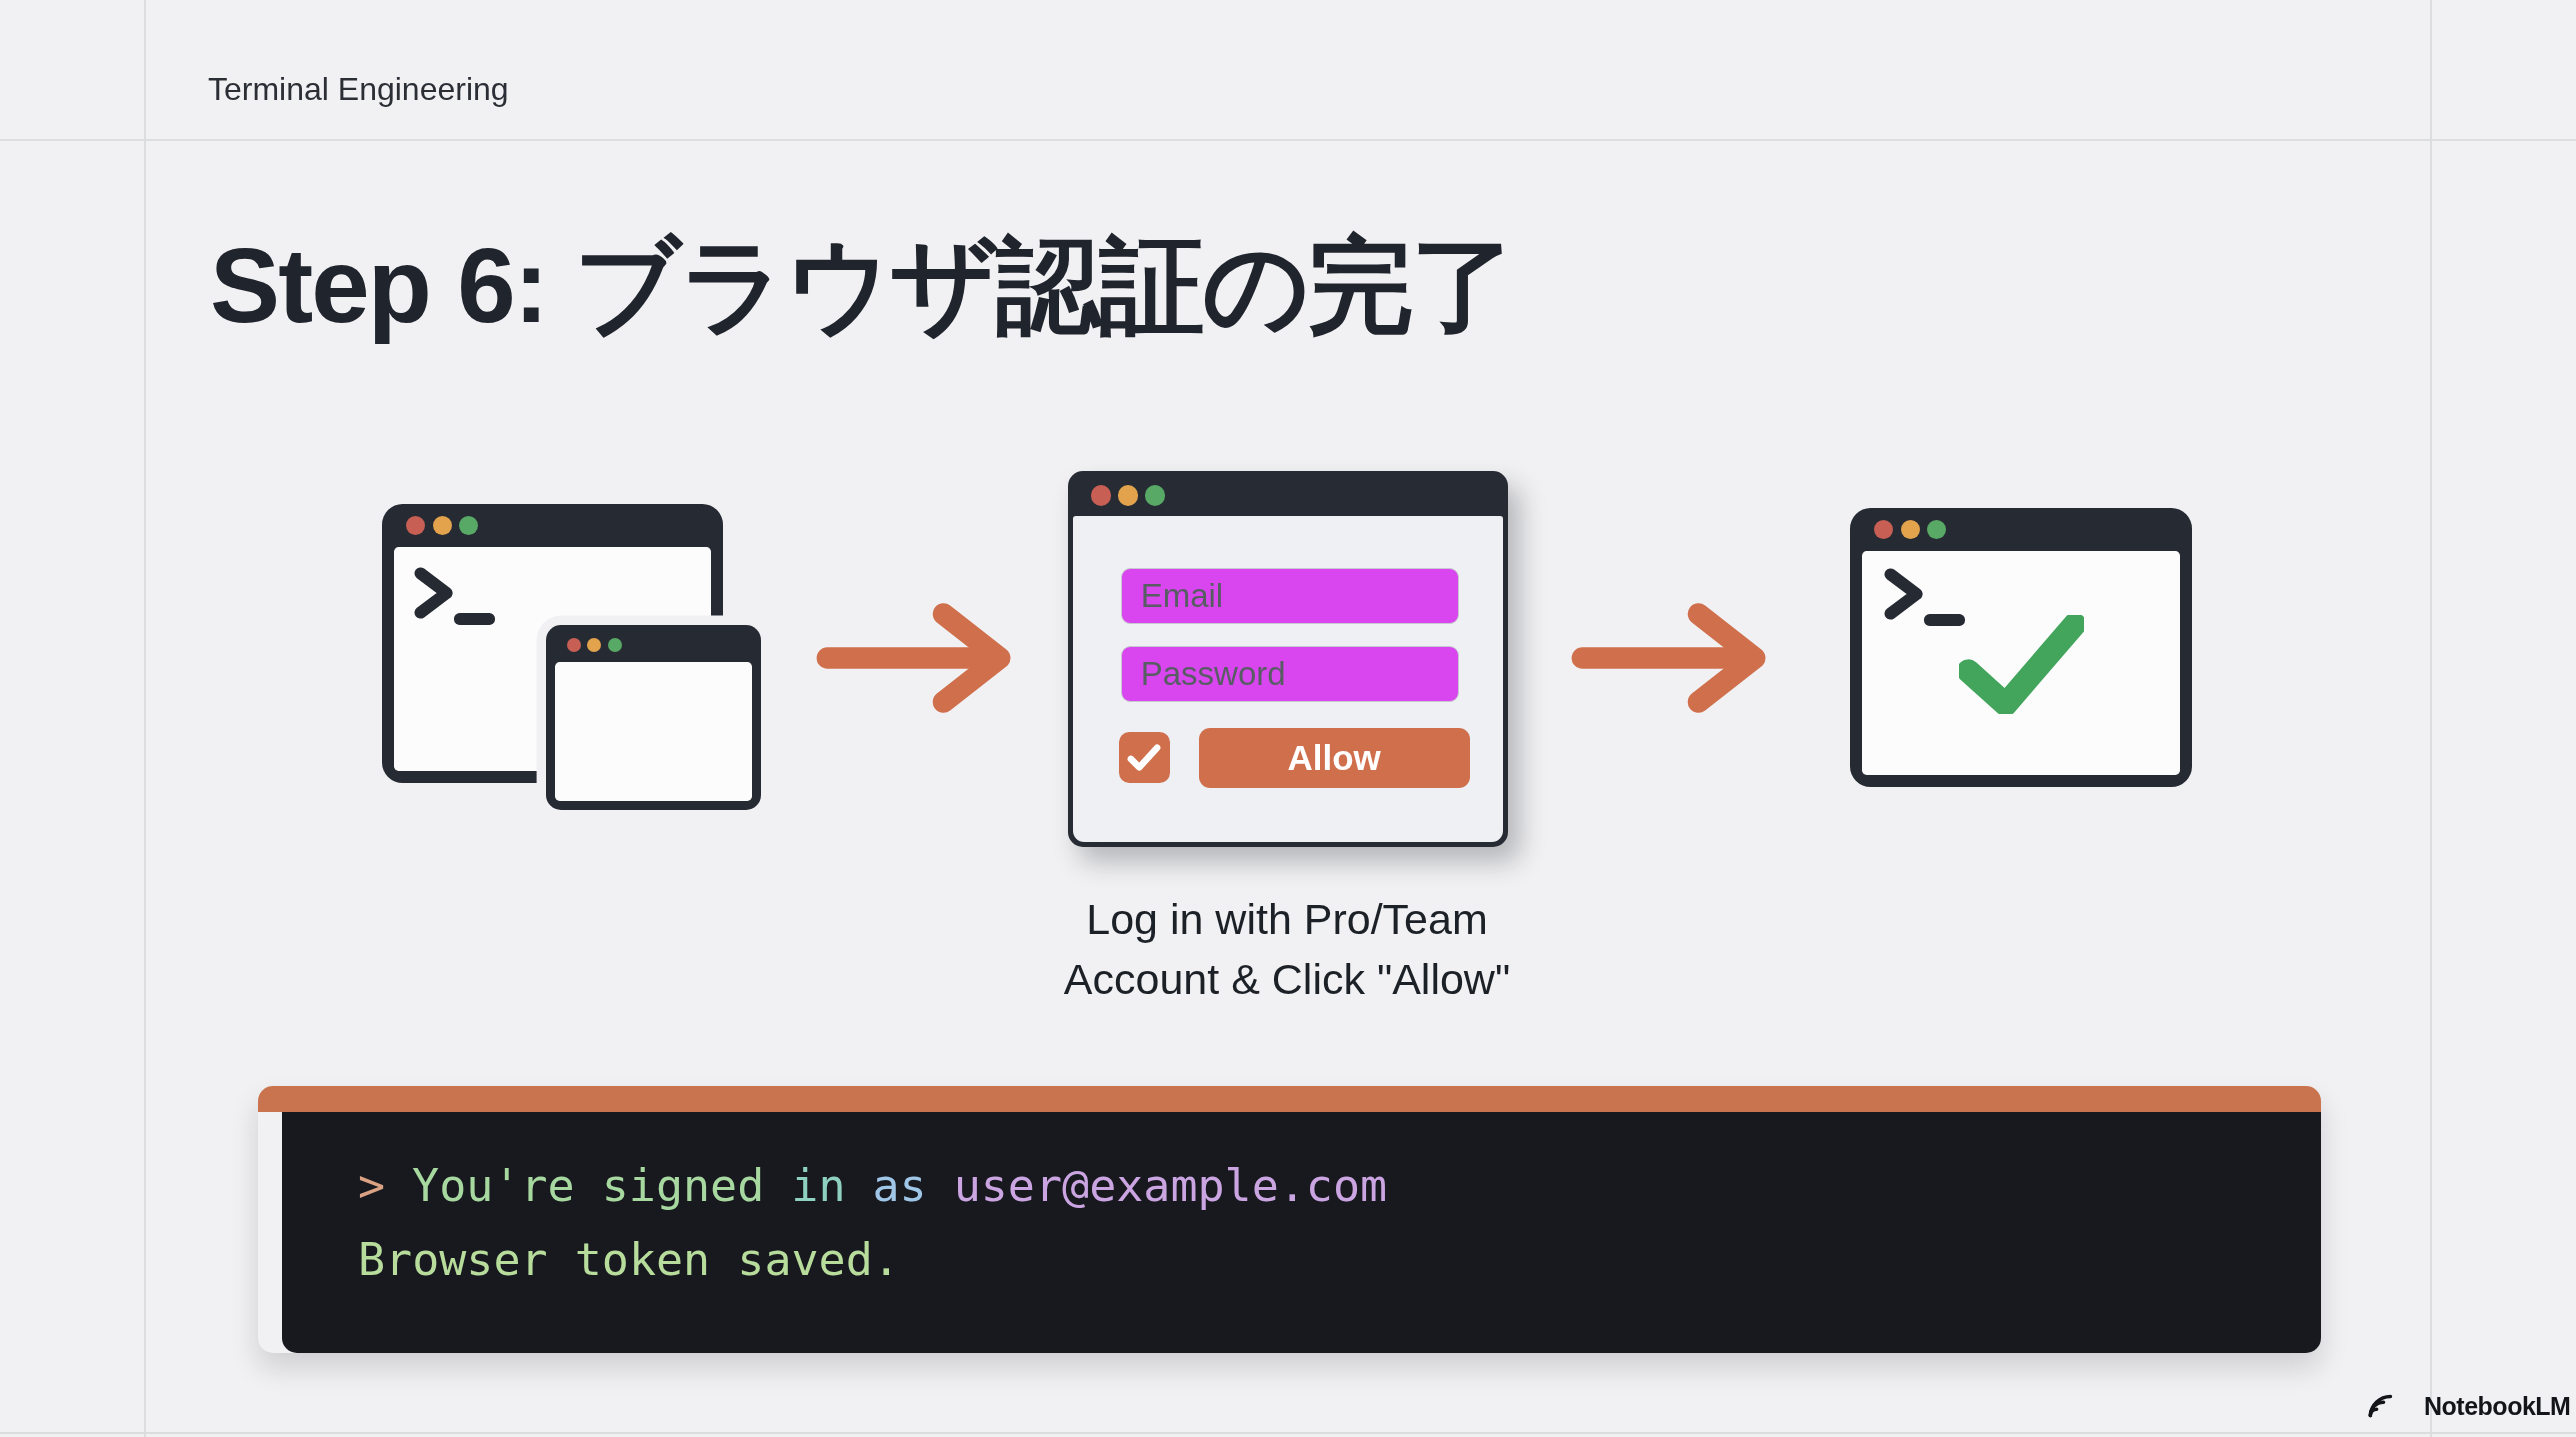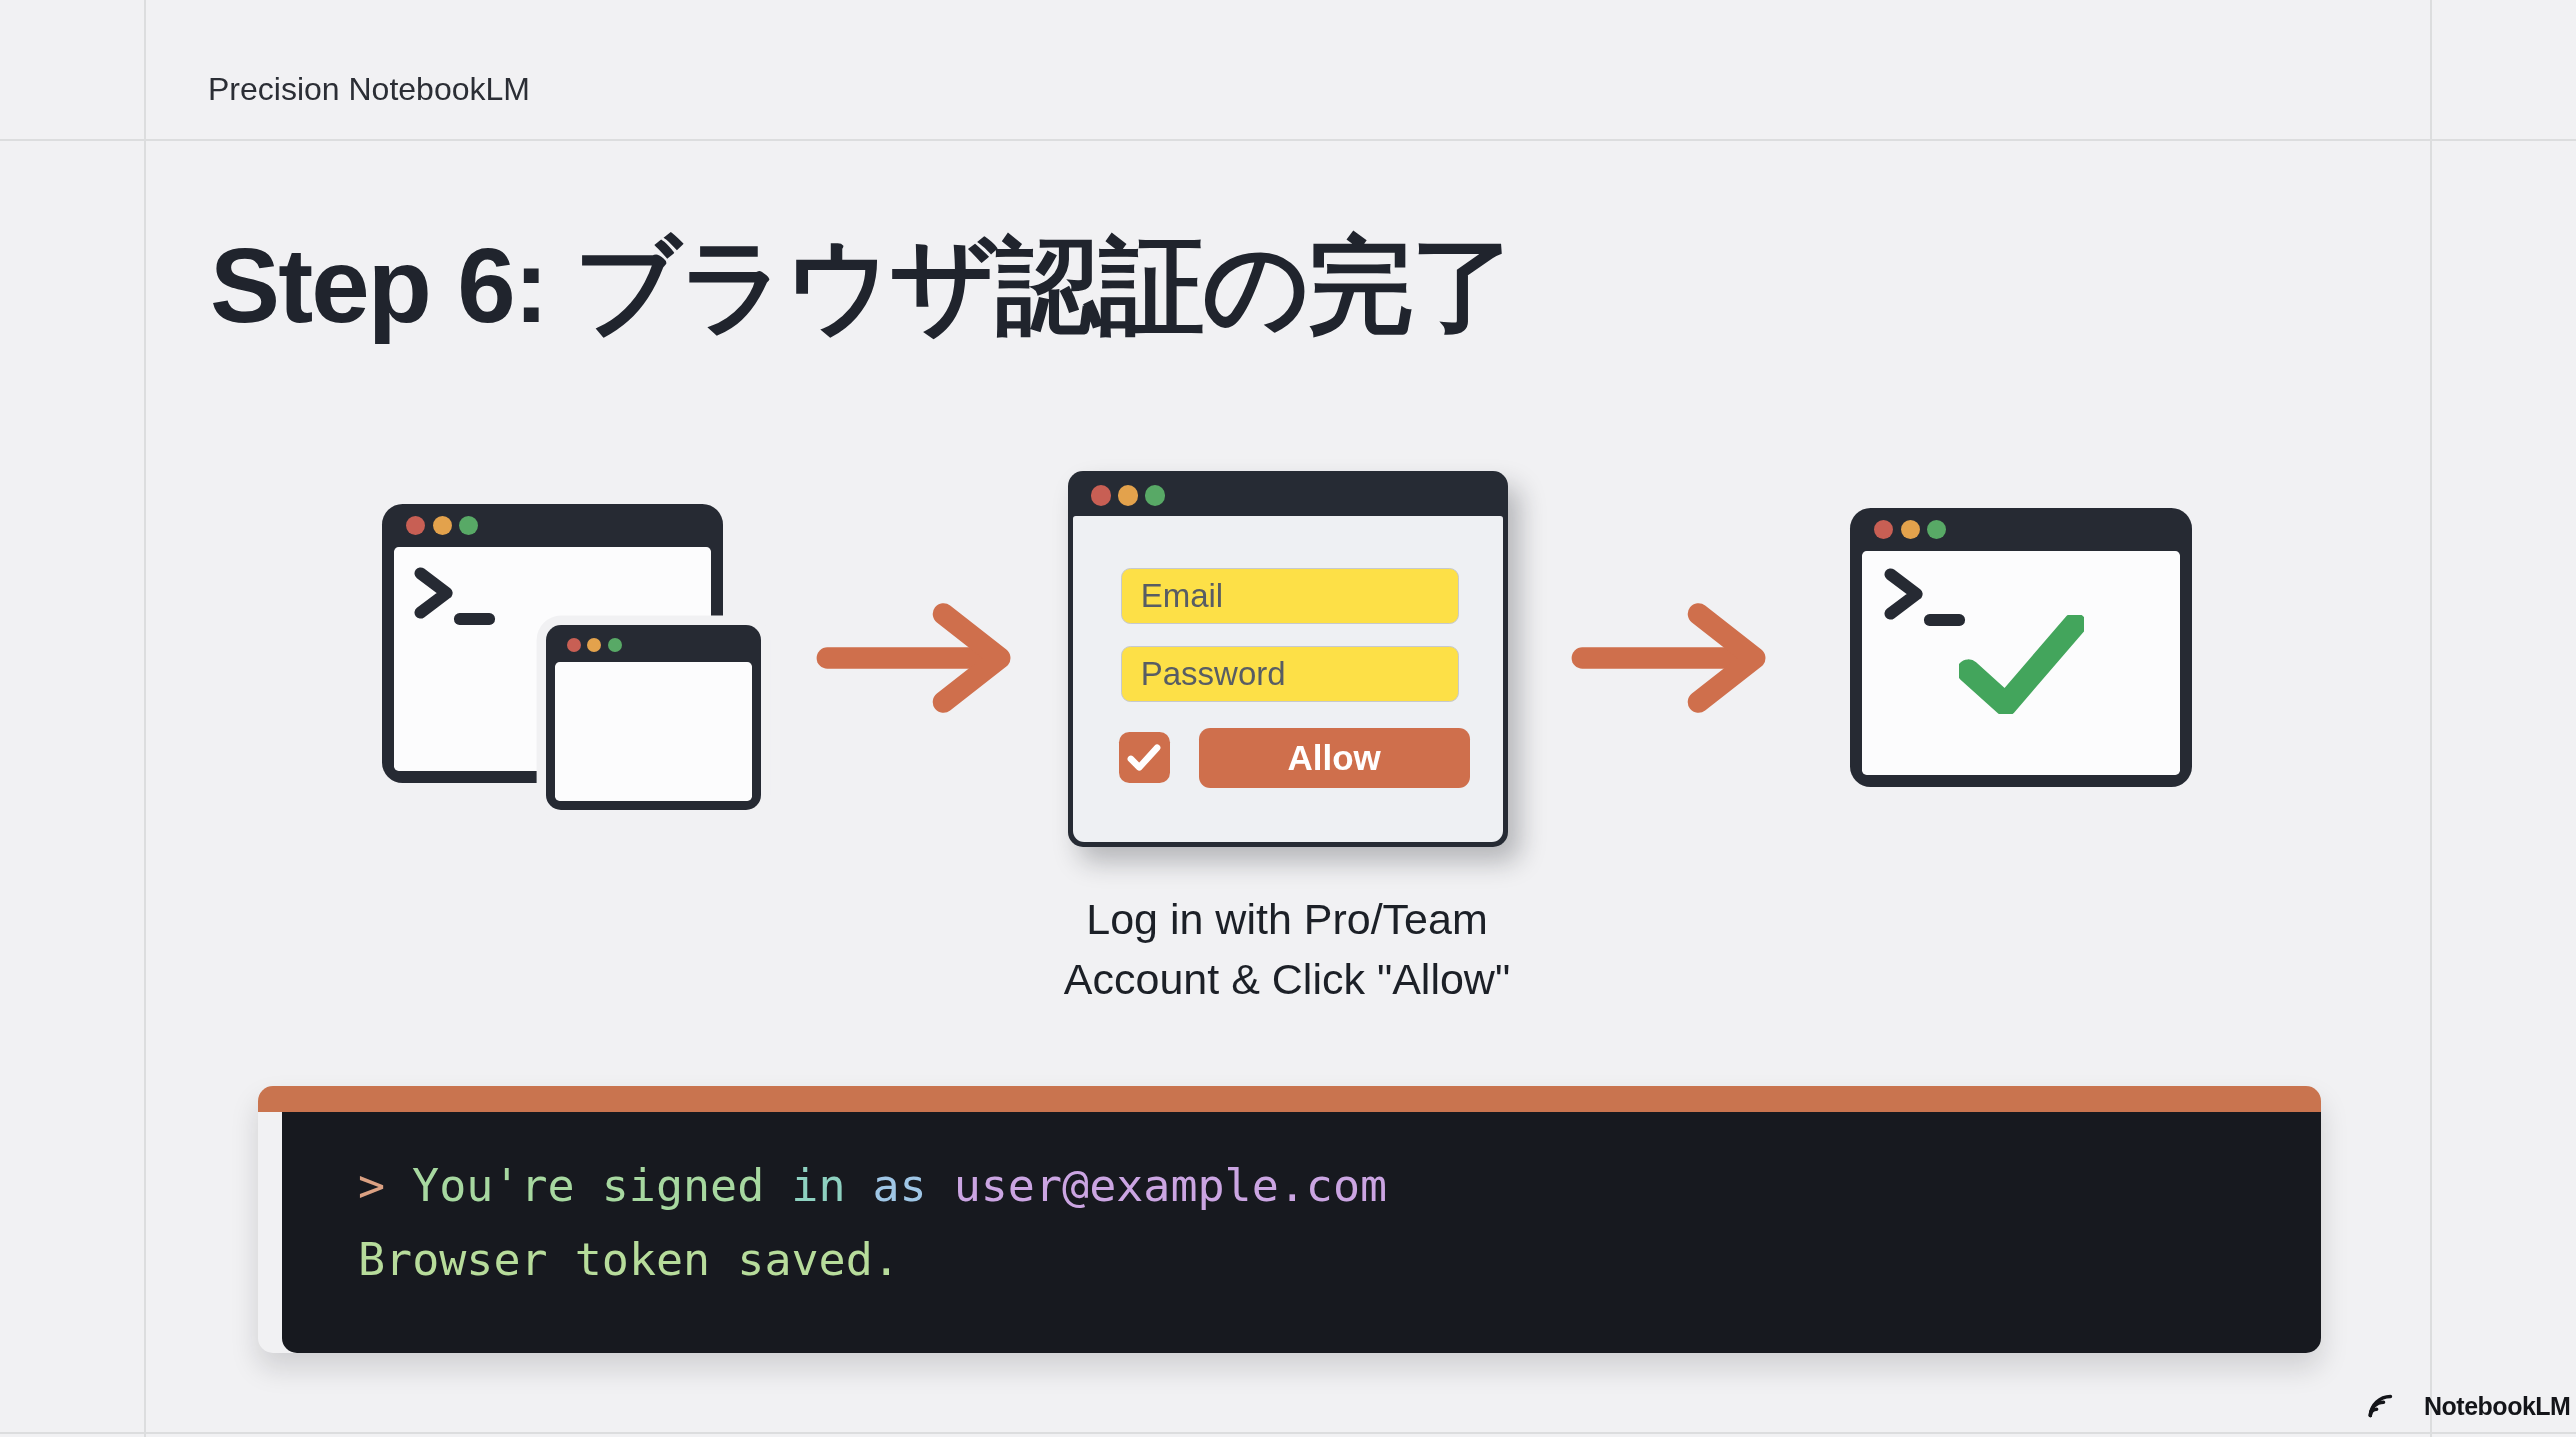--- a/index.html
+++ b/index.html
@@ -43,21 +43,21 @@
     stroke-linecap:round;stroke-linejoin:round;}
   #arrow-1{left:816px;top:599px;} #arrow-2{left:1571px;top:599px;}
 
   
   #login-window{position:absolute;left:1068px;top:471px;width:440px;height:376px;
     background:#262b34;border-radius:15px;box-shadow:11.2px 15px 26px rgba(30,33,40,.28);z-index:2;}
   #login-window .dots{left:22.5px;top:14px;gap:6.6px;}
   #login-body{position:absolute;top:45px;left:4.7px;right:4.7px;bottom:4.7px;
     background:#eef0f3;border-radius:2.8px 2.8px 11.2px 11.2px;}
   .field{position:absolute;left:48px;width:338px;height:56px;box-sizing:border-box;
-    background:#fde047;border:1.9px solid #c6c9ce;border-radius:9.4px;
+    background:#d946ef;border:1.9px solid #c6c9ce;border-radius:9.4px;
     font-family:inherit;font-size:33px;color:#3a3e44;padding:0 19px;outline:none;}
   .field::placeholder{color:#585d64;opacity:1;}
   #email-field{top:52px;} #password-field{top:130px;}
   #consent-checkbox{position:absolute;left:46px;top:216px;width:51px;height:51px;
     background:#cf6f4c;border-radius:10.3px;display:flex;align-items:center;justify-content:center;}
   #allow-button{position:absolute;left:118px;top:212px;width:271px;height:60px;
     background:#cf6f4c;border:none;border-radius:11.2px;color:#ffffff;font-family:inherit;
     font-size:35px;font-weight:bold;display:flex;align-items:center;justify-content:center;margin-left:8px;}
 
   .check-svg polyline{fill:none;stroke-linecap:round;stroke-linejoin:round;}
@@ -91,21 +91,21 @@
 </head>
 <body>
 
 <div class="slide">
 
   <div class="gridline gl-v" id="gl-left"></div>
   <div class="gridline gl-v" id="gl-right"></div>
   <div class="gridline gl-h" id="gl-top"></div>
   <div class="gridline gl-h" id="gl-bottom"></div>
 
-  <div class="brand">Precision NotebookLM</div>
+  <div class="brand">Terminal Engineering</div>
   <div class="title">Step 6: ブラウザ認証の完了</div>
 
   <div class="win" id="win-terminal-1">
     <div class="dots">
       <div class="dot lg red"></div>
       <div class="dot lg orange"></div>
       <div class="dot lg green"></div>
     </div>
     <div class="body">
       <div class="prompt" style="left:19px;top:19px;">

